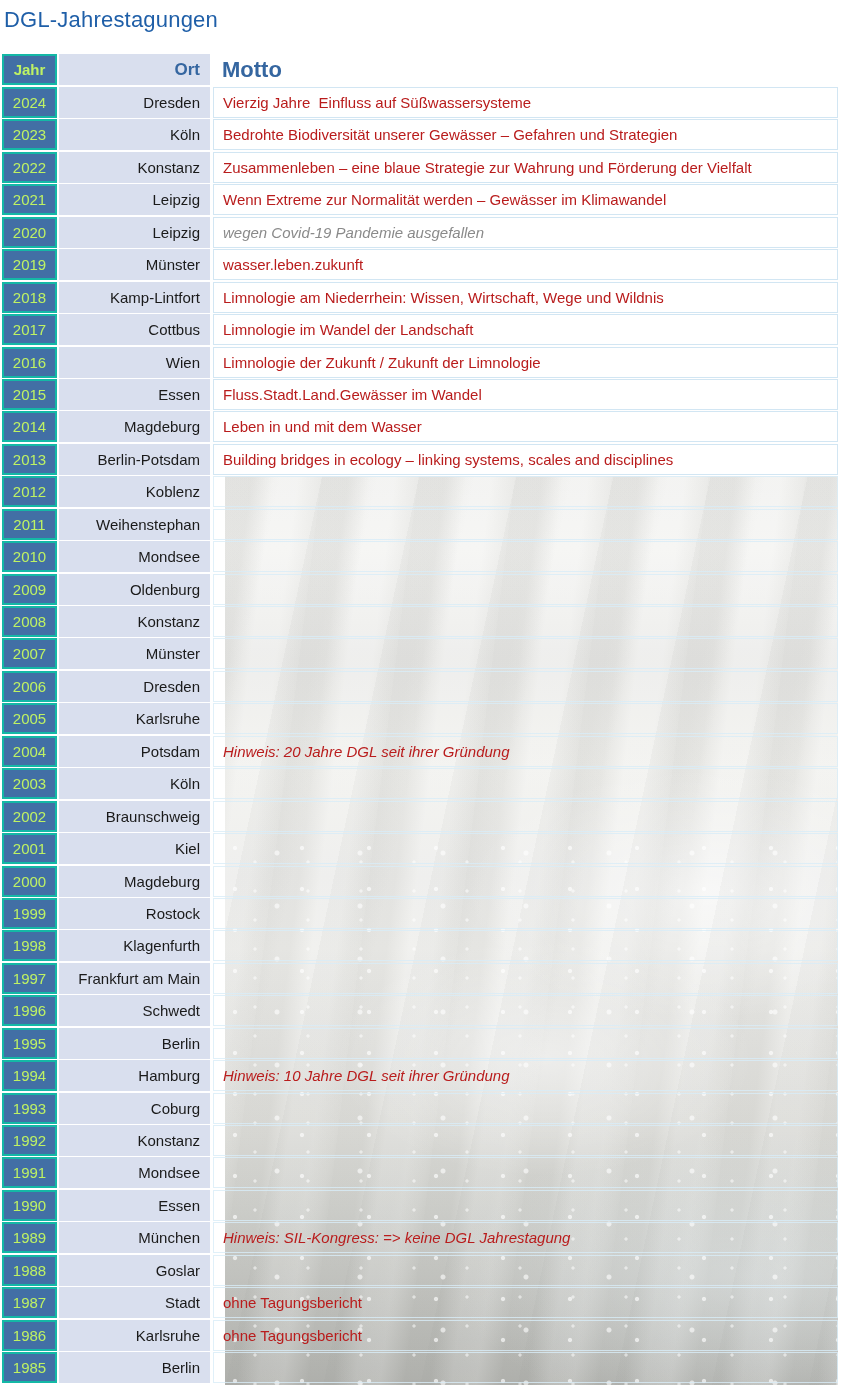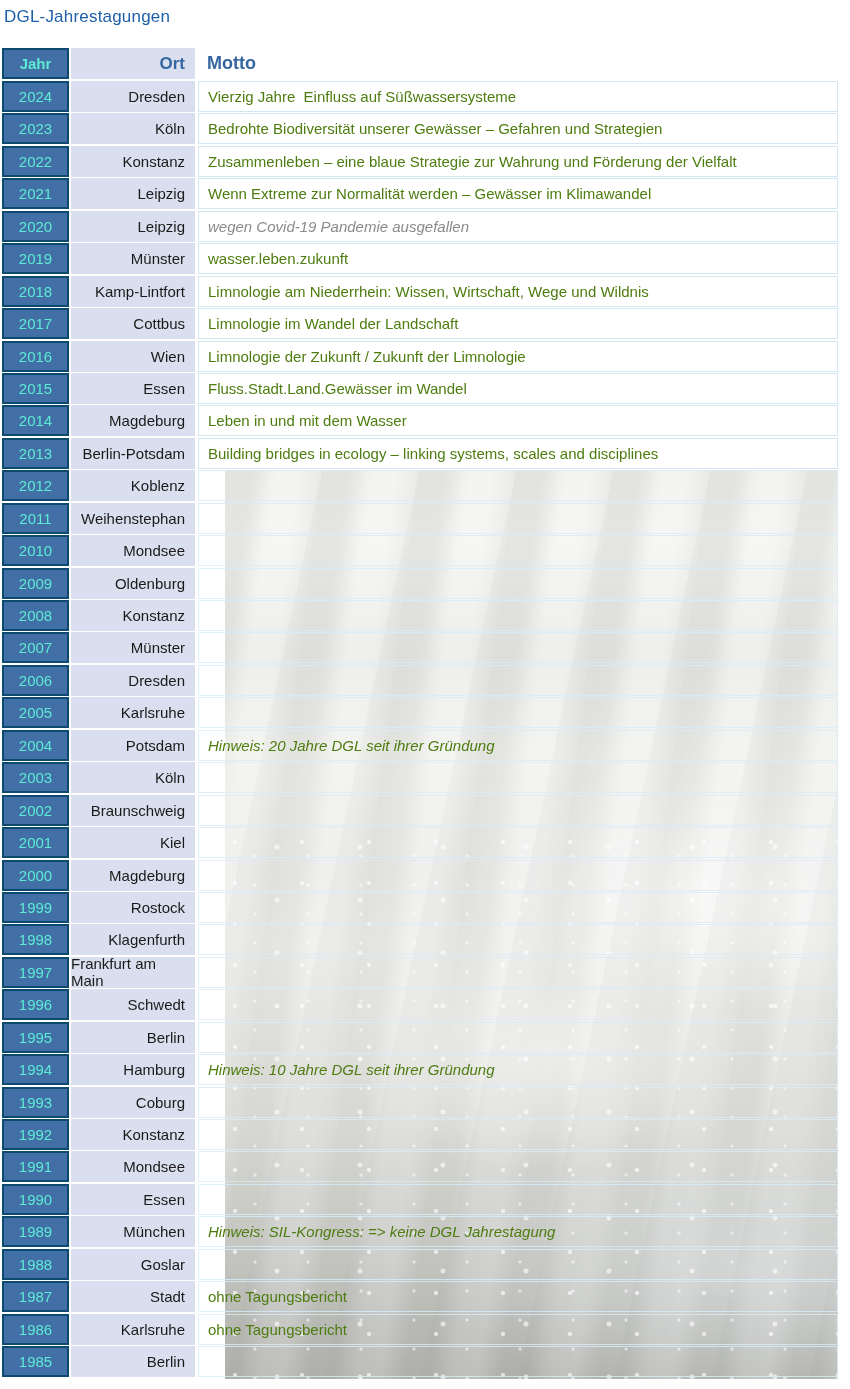--- a/index.html
+++ b/index.html
@@ -3,21 +3,21 @@
 <meta charset="utf-8">
 <style>
   html,body{margin:0;padding:0;background:#ffffff;}
   body{
     width:850px;height:1389px;overflow:hidden;position:relative;
     font-family:"Liberation Sans","DejaVu Sans",sans-serif;
     -webkit-font-smoothing:antialiased;
   }
   .page-title{
     margin:7px 0 4px 4px;
-    font-size:17px;
+    font-size:22px;
     font-weight:500;
     color:#1f5fa8;
     letter-spacing:.2px;
   }
   .tagungen-table{
     position:relative;
     margin:21px 0 0 2px;
     width:836px;
   }
   .row{
@@ -29,53 +29,53 @@
   }
   .row.header{height:33px;}
   .cell{
     box-sizing:border-box;
     height:31px;
     font-size:15px;
     display:flex;
     align-items:center;
   }
   .cell-year{
-    width:67px;
+    width:55px;
     margin-right:2px;
     justify-content:center;
     background:#426fa5;
-    border:2px solid #0c4a6e;
-    color:#5eead4;
+    border:2px solid #14b8a6;
+    color:#bef264;
   }
   .cell-ort{
-    width:124px;
+    width:151px;
     margin-right:3px;
     justify-content:flex-end;
     padding-right:10px;
     background:#d9dfee;
     color:#1a1a1a;
   }
   .cell-motto{
     flex:1;
     padding-left:9px;
-    color:#4d7c0f;
+    color:#b91c1c;
     background:#ffffff;
     border:1px solid #d2e6f3;
   }
   
   .row.header .cell-year{font-weight:bold;}
   .row.header .cell-ort{
     font-weight:bold;
     color:#3566a0;
     font-size:17px;
   }
   .row.header .cell-motto{
     font-weight:bold;
     color:#3566a0;
-    font-size:18px;
+    font-size:22px;
     background:transparent;
     border:none;
   }
   
   .row.bg-photo .cell-motto{
     background:transparent;
     border:1px solid rgba(216,236,248,0.8);
   }
   
   .style-cancelled{color:#8a8a8a;font-style:italic;text-align:right;}

